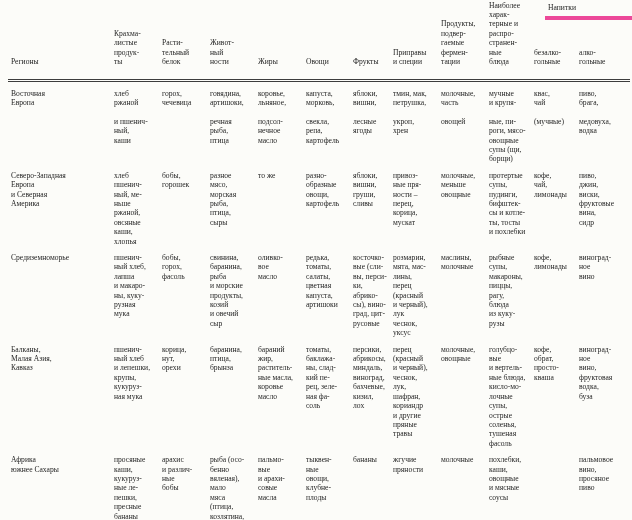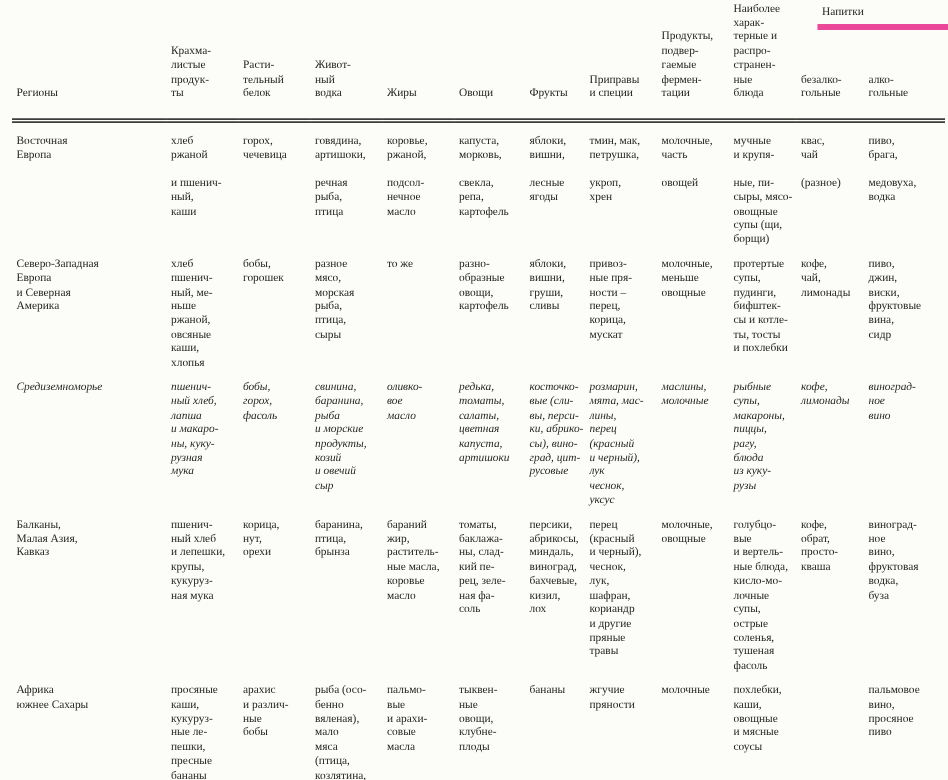--- a/index.html
+++ b/index.html
@@ -25,21 +25,21 @@
     white-space:pre-line; overflow:visible;
     padding:0 1px 0 3px;
   }
   thead th {
     vertical-align:bottom; height:80px; padding-bottom:12px;
     border-bottom:3px double #3d3d3d;
   }
   tbody td { padding-top:7px; }
   tr.r0 { height:73px; }
   tr.r1 { height:75px; }
-  tr.r2 { height:82px;font-style:italic; }
+  tr.r2 { height:82px; }
   tr.r3 { height:107px; }
   tr.r4 { height:82px; }
 </style>
 </head>
 <body>
 
 <div class="page">
 
   <div class="drinks-group">
     <span>Напитки</span>
@@ -65,21 +65,21 @@
         <th>Регионы</th>
         <th>Крахма-
 листые
 продук-
 ты</th>
         <th>Расти-
 тельный
 белок</th>
         <th>Живот-
 ный
-водка</th>
+ности</th>
         <th>Жиры</th>
         <th>Овощи</th>
         <th>Фрукты</th>
         <th>Приправы
 и специи</th>
         <th>Продукты,
 подвер-
 гаемые
 фермен-
 тации</th>
@@ -108,21 +108,21 @@
 каши</td>
         <td>горох,
 чечевица</td>
         <td>говядина,
 артишоки,
 
 речная
 рыба,
 птица</td>
         <td>коровье,
-ржаной,
+льняное,
 
 подсол-
 нечное
 масло</td>
         <td>капуста,
 морковь,
 
 свекла,
 репа,
 картофель</td>
@@ -137,28 +137,28 @@
 укроп,
 хрен</td>
         <td>молочные,
 часть
 
 овощей</td>
         <td>мучные
 и крупя-
 
 ные, пи-
-сыры, мясо-
+роги, мясо-
 овощные
 супы (щи,
 борщи)</td>
         <td>квас,
 чай
 
-(разное)</td>
+(мучные)</td>
         <td>пиво,
 брага,
 
 медовуха,
 водка</td>
       </tr>
       <tr class="r1">
         <td>Северо-Западная
 Европа
 и Северная

